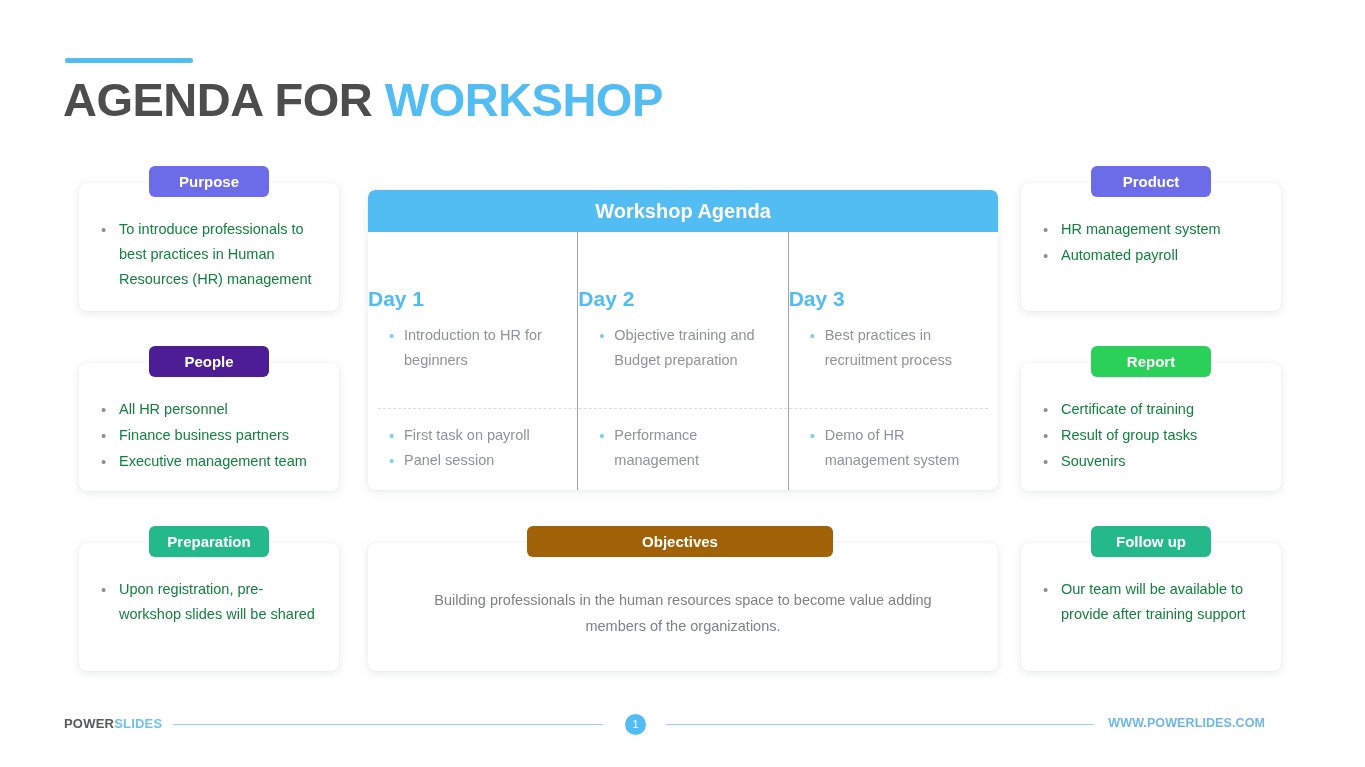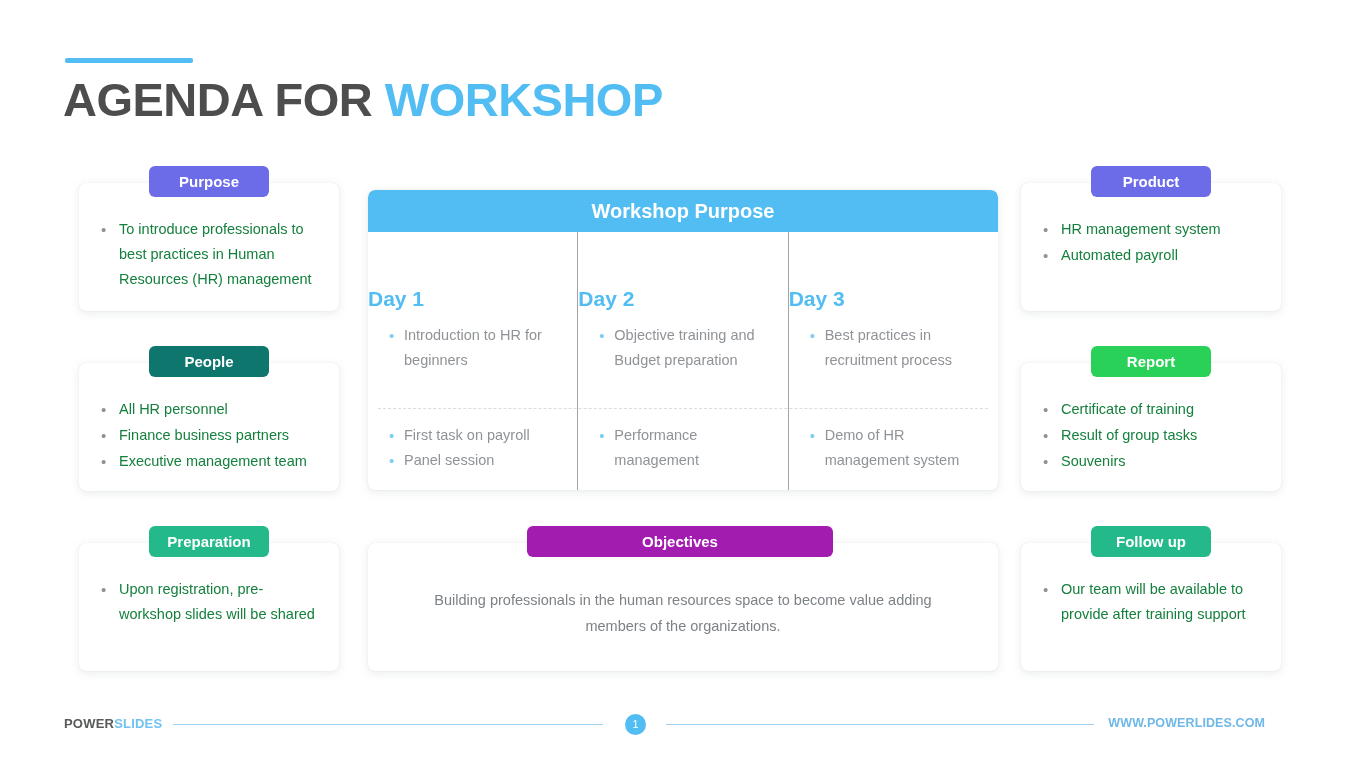--- a/index.html
+++ b/index.html
@@ -55,21 +55,21 @@
   }
 
   
   .side-card { width:260px; }
   .side-card .inner { padding:34px 18px 16px 20px; }
 
   
   #card-purpose     { left:79px;  top:183px; height:128px; }
   #badge-purpose    { left:149px; top:166px; width:120px; background:#6c6ce8; }
   #card-people      { left:79px;  top:363px; height:128px; }
-  #badge-people     { left:149px; top:346px; width:120px; background:#0f766e; }
+  #badge-people     { left:149px; top:346px; width:120px; background:#4c1d95; }
   #card-preparation { left:79px;  top:543px; height:128px; }
   #badge-preparation{ left:149px; top:526px; width:120px; background:#23b98a; }
 
   
   #card-product   { left:1021px; top:183px; height:128px; }
   #badge-product  { left:1091px; top:166px; width:120px; background:#6c6ce8; }
   #card-report    { left:1021px; top:363px; height:128px; }
   #badge-report   { left:1091px; top:346px; width:120px; background:#2ad159; }
   #card-followup  { left:1021px; top:543px; height:128px; }
   #badge-followup { left:1091px; top:526px; width:120px; background:#23b98a; }
@@ -123,21 +123,21 @@
     border-top:1px dashed #d9dde1;
     z-index:3;
   }
 
   
   #card-objectives {
     left:368px; top:543px; width:630px; height:128px;
   }
   #badge-objectives {
     left:527px; top:526px; width:306px;
-    background:#a21caf; font-size:15px;
+    background:#a16207; font-size:15px;
   }
   .objectives-text {
     padding:44px 60px 0 60px;
     text-align:center;
     font-size:14.5px;
     color:#7d8287;
     line-height:26px;
   }
 
   
@@ -231,21 +231,21 @@
   <div class="card side-card" id="card-followup">
     <div class="inner">
       <ul class="bullets">
         <li>Our team will be available to provide after training support</li>
       </ul>
     </div>
   </div>
   <div class="badge" id="badge-followup">Follow up</div>
 
   <div class="card" id="card-agenda">
-    <div class="agenda-head">Workshop Purpose</div>
+    <div class="agenda-head">Workshop Agenda</div>
     <div class="agenda-body">
 
       <div class="agenda-col">
         <div class="day-title">Day 1</div>
         <div class="agenda-cell">
           <ul>
             <li>Introduction to HR for beginners</li>
           </ul>
         </div>
         <div class="agenda-cell second">

